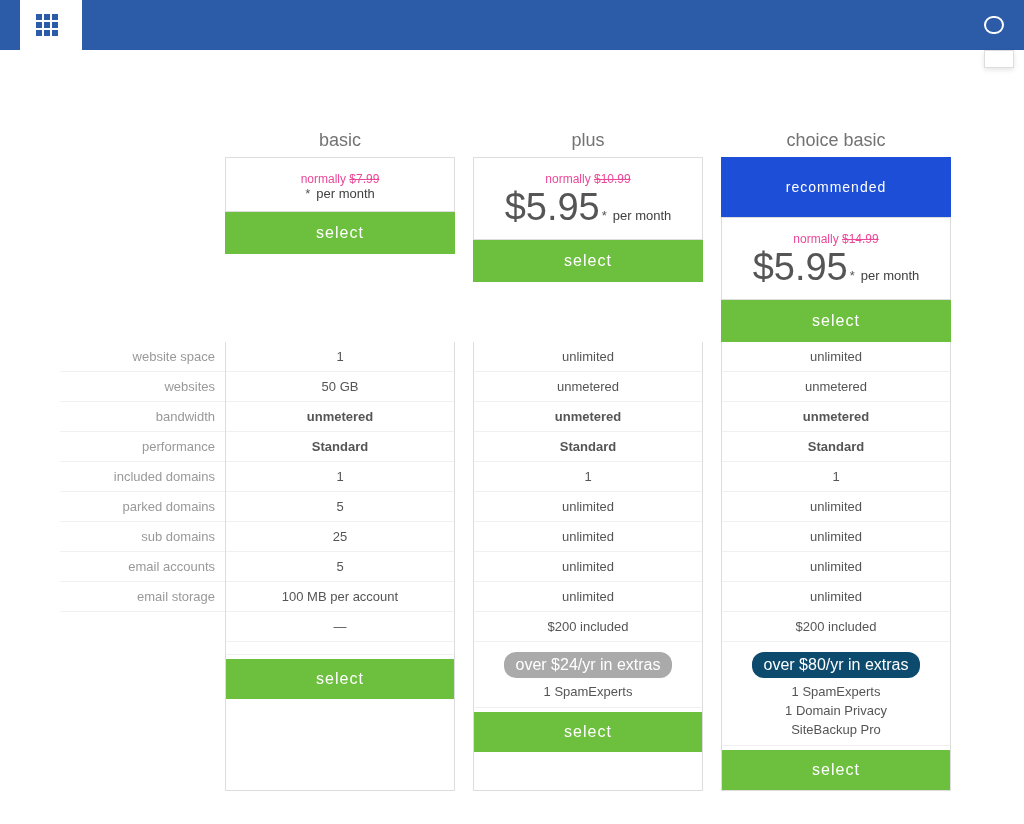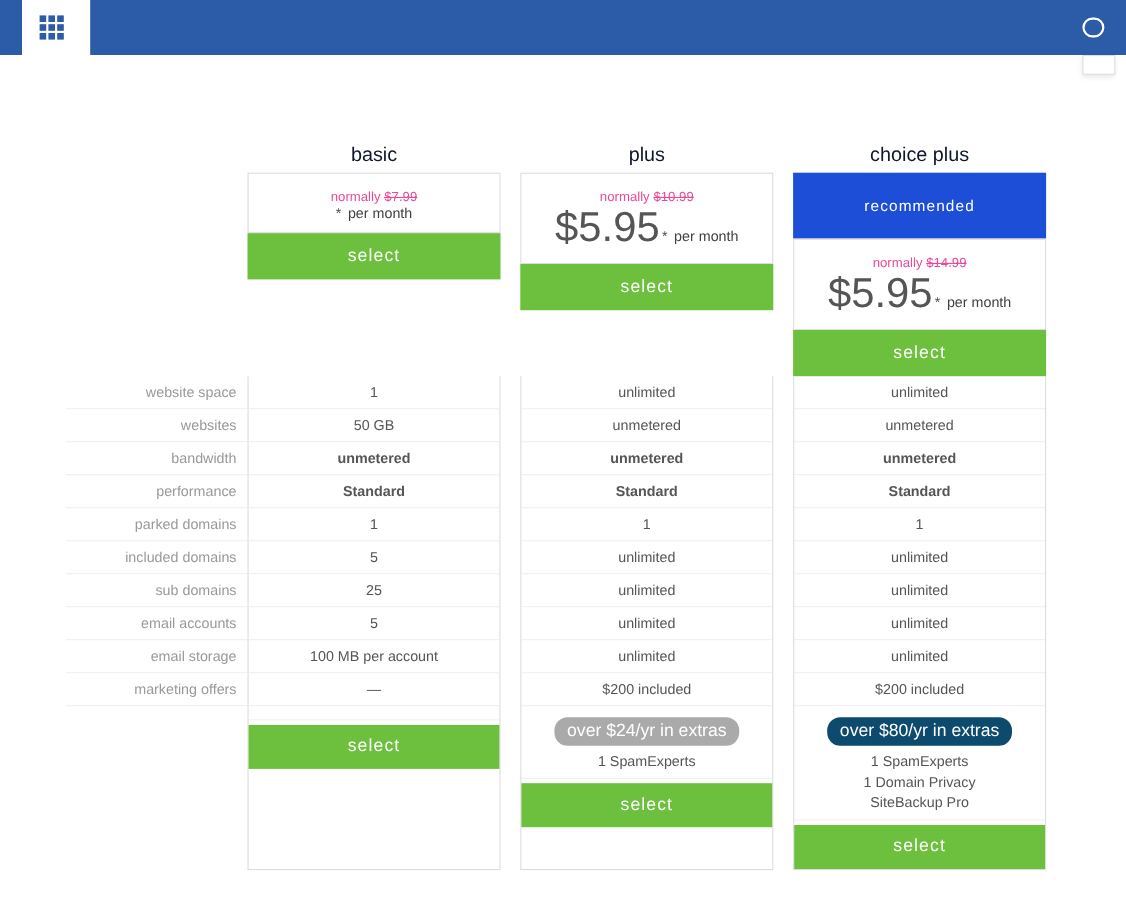--- a/index.html
+++ b/index.html
@@ -95,21 +95,21 @@
       font-weight: 300;
     }
 
     
     .plan-col {
       width: 230px;
     }
     .plan-col-name {
       text-align: center;
       font-size: 18px;
-      color: #0f172a;
+      color: #737373;
       padding: 10px 0 6px 0;
       font-weight: 300;
     }
     .plan-recommended-badge {
       background: #1d4ed8;
       color: #fff;
       text-align: center;
       padding: 22px;
       font-size: 14px;
       letter-spacing: 1px;
@@ -269,21 +269,21 @@
             <div class="normally-text">normally <s>$10.99</s></div>
             <div class="price-row">
               <span class="price-dollar">$5.95</span>
               <span class="price-asterisk">*</span>
               <span class="price-per">per month</span>
             </div>
           </div>
           <div class="plan-select-btn">select</div>
         </div>
         <div class="plan-col">
-          <div class="plan-col-name">choice plus</div>
+          <div class="plan-col-name">choice basic</div>
           <div class="plan-recommended-badge">recommended</div>
           <div class="plan-price-section">
             <div class="normally-text">normally <s>$14.99</s></div>
             <div class="price-row">
               <span class="price-dollar">$5.95</span>
               <span class="price-asterisk">*</span>
               <span class="price-per">per month</span>
             </div>
           </div>
           <div class="plan-select-btn">select</div>
@@ -291,26 +291,25 @@
       </div>
   </div>
 
   <div class="features-area">
     <div class="labels-side" id="feature-labels-col">
 
     <div class="label-cell">website space</div>
         <div class="label-cell">websites</div>
         <div class="label-cell">bandwidth</div>
         <div class="label-cell">performance</div>
+        <div class="label-cell">included domains</div>
         <div class="label-cell">parked domains</div>
-        <div class="label-cell">included domains</div>
         <div class="label-cell">sub domains</div>
         <div class="label-cell">email accounts</div>
         <div class="label-cell">email storage</div>
-        <div class="label-cell">marketing offers</div>
         <div style="height: 100px;"></div>
       </div>
     <div class="plans-side" id="plan-feature-cols">
 
     <div class="plan-feature-col">
           <div class="pf-cell">1</div>
           <div class="pf-cell">50 GB</div>
           <div class="pf-cell bold">unmetered</div>
           <div class="pf-cell bold">Standard</div>
           <div class="pf-cell">1</div>

